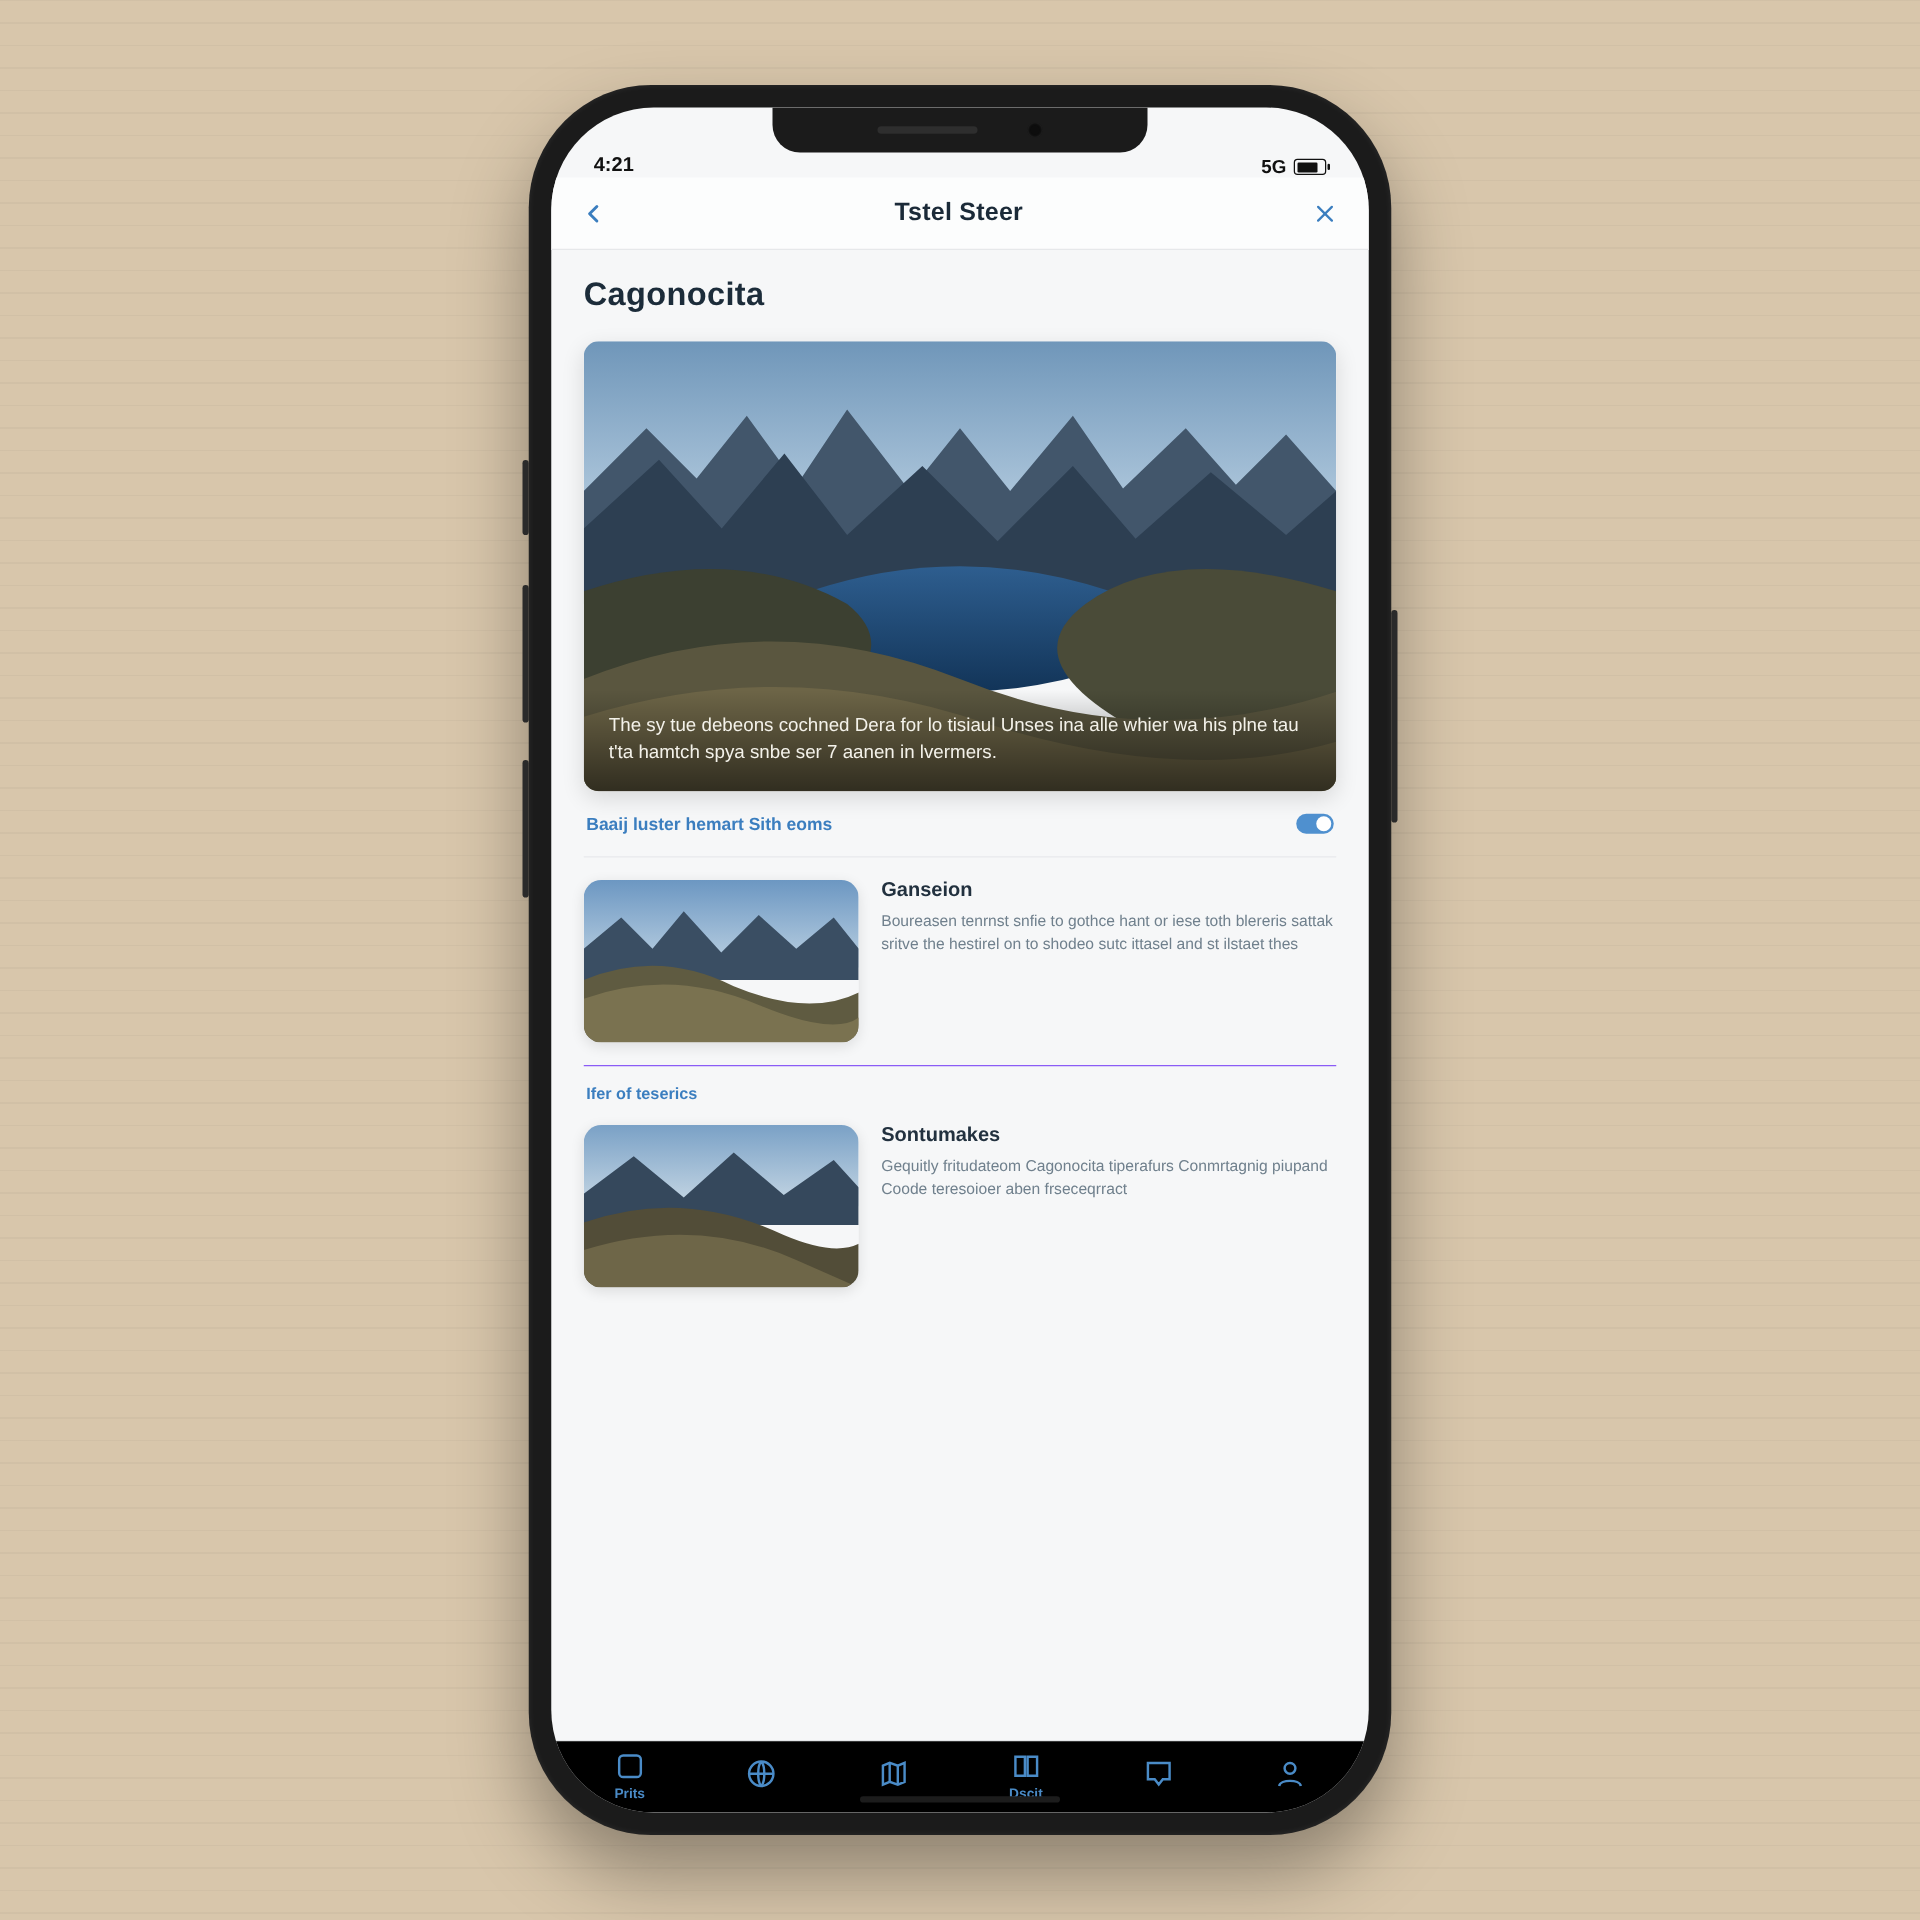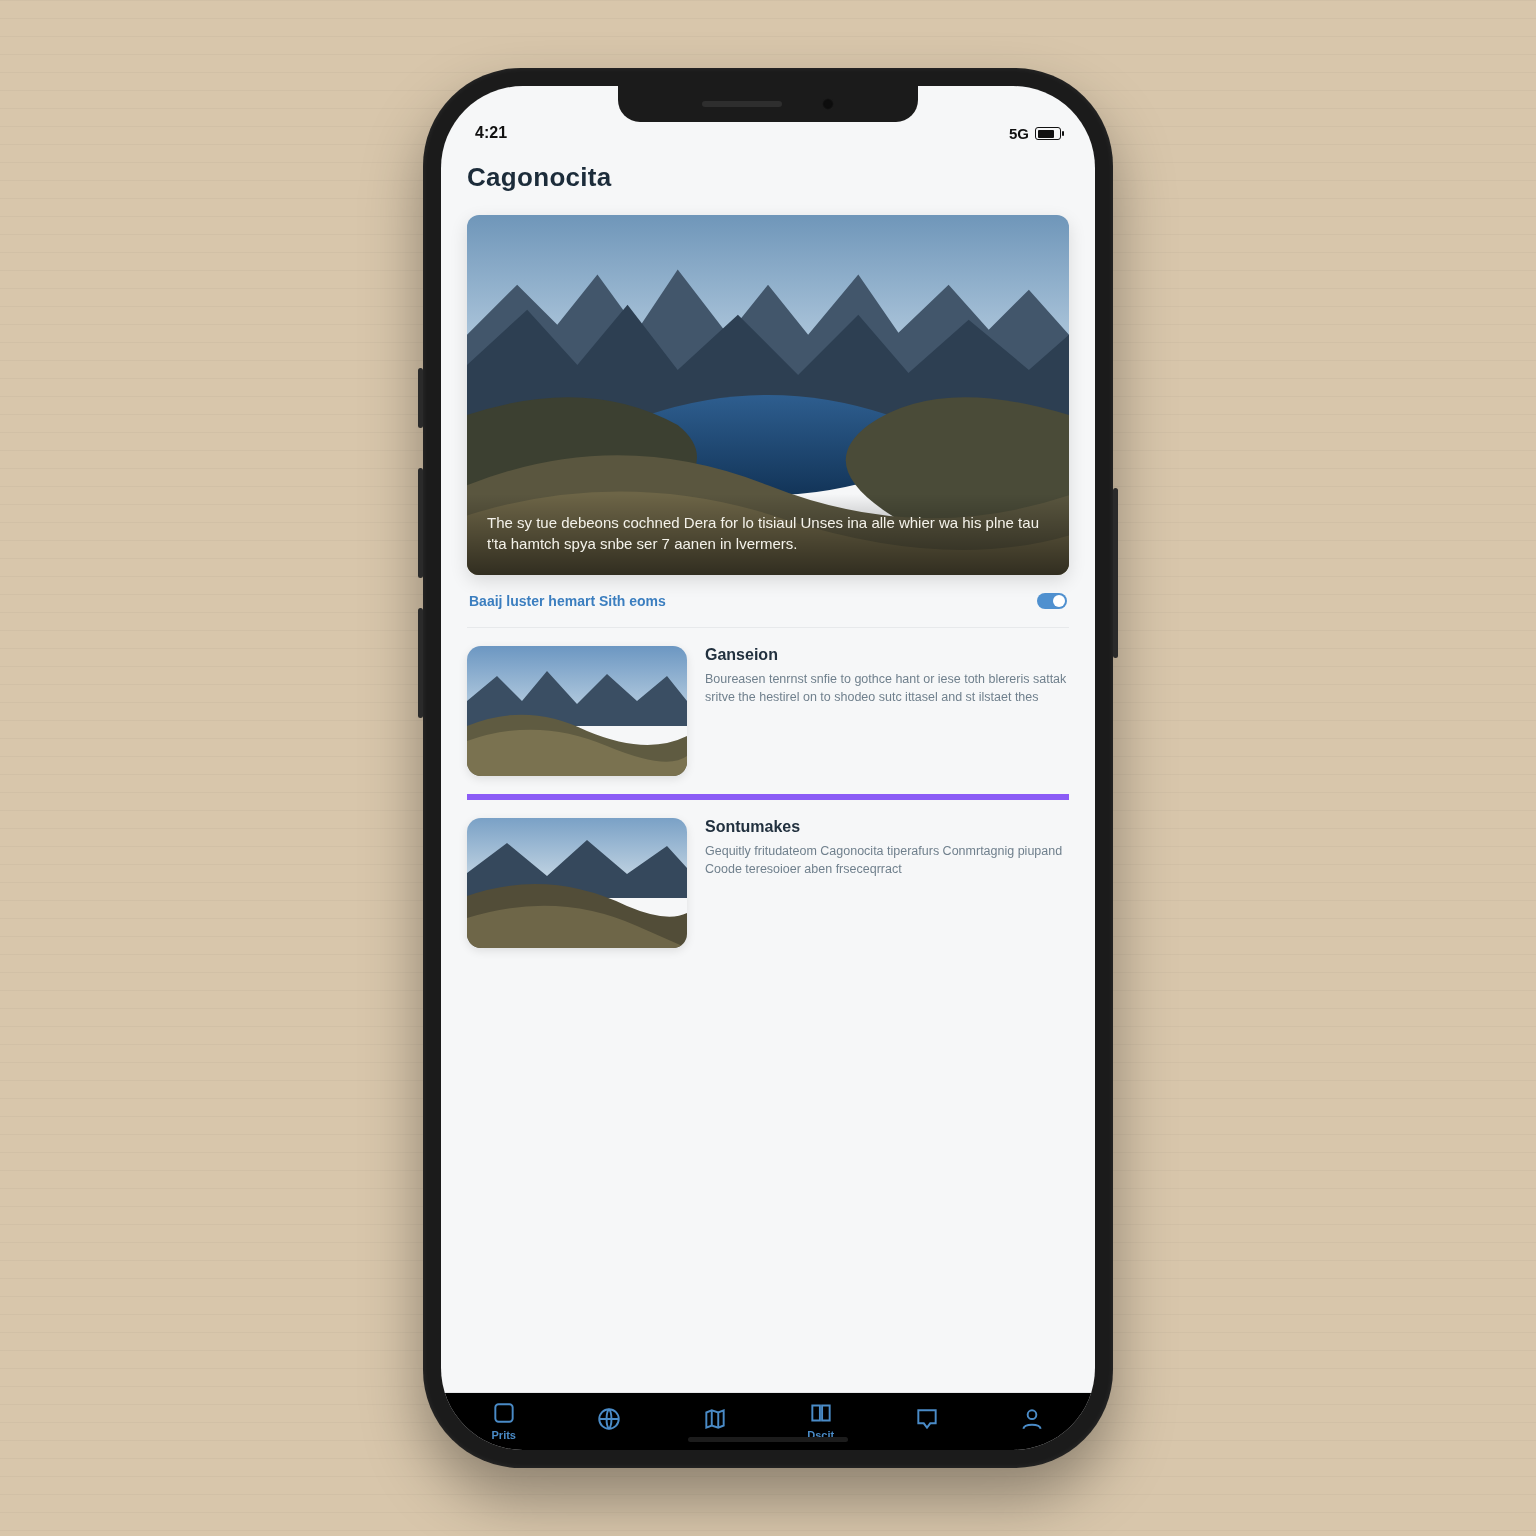--- a/index.html
+++ b/index.html
@@ -78,21 +78,21 @@
     color:#f4f2ea; font-size:15px; line-height:1.45;
   }
   .linkrow {
     display:flex; align-items:center; justify-content:space-between;
     padding:18px 2px; border-bottom:1px solid #e7e9eb;
     font-size:14px; color:#3b7ebf; font-weight:600;
   }
   .linkrow .pill { width:30px; height:16px; border-radius:10px; background:#4f90cf; display:inline-block; position:relative; }
   .linkrow .pill::after{content:"";position:absolute;right:2px;top:2px;width:12px;height:12px;background:#fff;border-radius:50%;}
   .item {
-    display:flex; gap:18px; padding:18px 0; border-bottom:6px solid #8b5cf6;
+    display:flex; gap:18px; padding:18px 0; border-bottom:1px solid #8b5cf6;
   }
   .thumb {
     width:220px; height:130px; border-radius:14px; overflow:hidden; flex:0 0 auto;
     box-shadow:0 3px 10px rgba(0,0,0,0.1);
   }
   .thumb svg { width:100%; height:100%; display:block; }
   .item-body { flex:1; min-width:0; }
   .item-head { display:flex; align-items:center; justify-content:space-between; }
   .item-title { font-size:16px; font-weight:800; color:#22313f; }
   .item-desc { margin-top:6px; font-size:12.5px; line-height:1.45; color:#70808d; }
@@ -127,20 +127,34 @@
       <span class="right">
         <span>5G</span>
         <span class="battery">
           <span class="body">
               <span class="fill"></span>
             </span>
         </span>
       </span>
     </div>
 
+    <div class="navbar">
+      <span class="chev">
+        <svg viewBox="0 0 24 24" fill="none" stroke="#3b7ebf" stroke-width="2.8" stroke-linecap="round" stroke-linejoin="round">
+            <polyline points="15 5 8 12 15 19"></polyline>
+          </svg>
+      </span>
+      <span class="title">Tstel Steer</span>
+      <span class="action-icon">
+        <svg viewBox="0 0 24 24" fill="none" stroke="#3b7ebf" stroke-width="2" stroke-linecap="round">
+          <line x1="6" y1="6" x2="18" y2="18"></line>
+            <line x1="18" y1="6" x2="6" y2="18"></line>
+        </svg>
+      </span>
+    </div>
 
     <div class="content">
       <h1 class="section-title">Cagonocita</h1>
 
       <div class="hero">
         <svg viewBox="0 0 600 360" preserveAspectRatio="xMidYMid slice">
           <defs>
             <linearGradient id="sky1" x1="0" y1="0" x2="0" y2="1">
               <stop offset="0" stop-color="#6f96b9"></stop>
                 <stop offset="0.6" stop-color="#a9c3d9"></stop>
@@ -185,20 +199,23 @@
         </div>
         <div class="item-body">
           <div class="item-head">
             <span class="item-title">Ganseion</span>
             <span class="pill"></span>
           </div>
           <p class="item-desc">Boureasen tenrnst snfie to gothce hant or iese toth blereris sattak sritve the hestirel on to shodeo sutc ittasel and st ilstaet thes</p>
         </div>
       </div>
 
+      <div class="sublink">
+        <span>Ifer of teserics</span>
+      </div>
 
       <div class="item" style="border-bottom:none">
         <div class="thumb">
           <svg viewBox="0 0 220 130" preserveAspectRatio="xMidYMid slice">
             <defs>
                 <linearGradient id="sky3" x1="0" y1="0" x2="0" y2="1">
                   <stop offset="0" stop-color="#7aa1c6"></stop>
                   <stop offset="1" stop-color="#c6d7e4"></stop>
                 </linearGradient>
               </defs>

